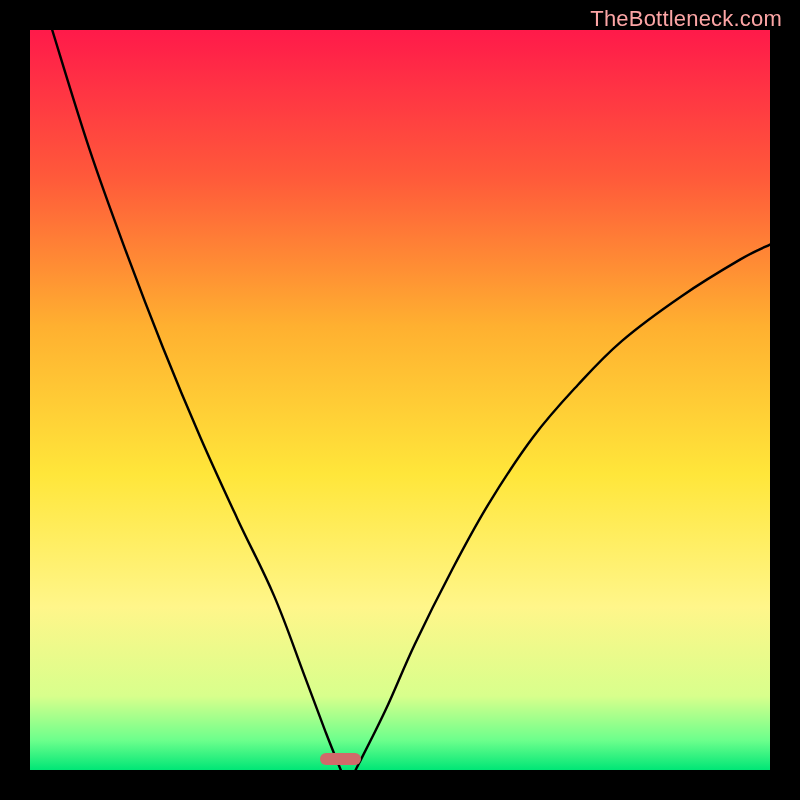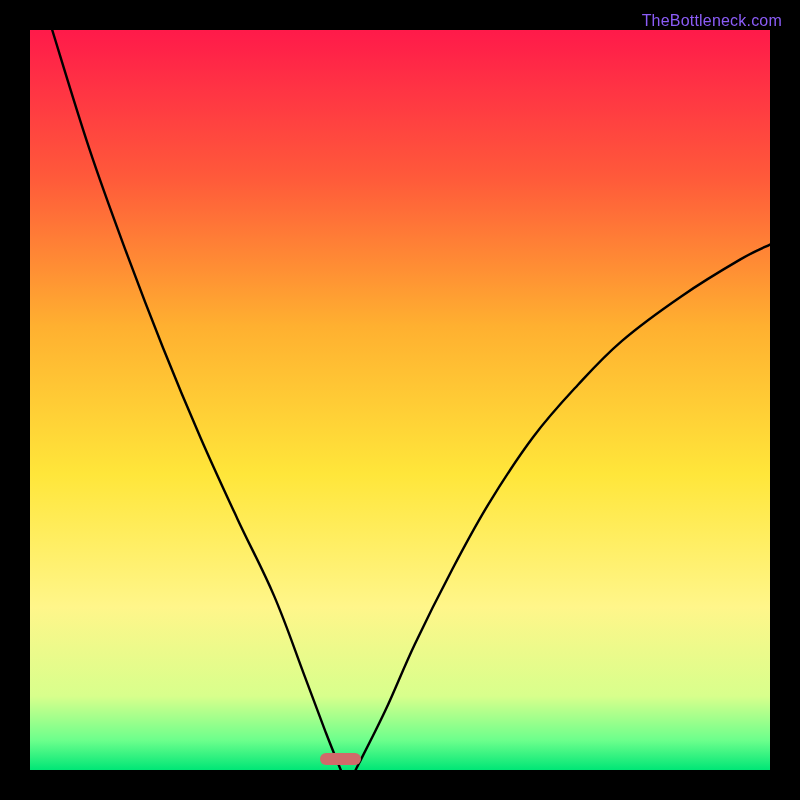--- a/index.html
+++ b/index.html
@@ -30,24 +30,24 @@
     height: 100%;
     pointer-events: none;
   }
   .marker {
     position: absolute;
     background: #d06a6a;
     border-radius: 6px;
   }
   .watermark {
     position: absolute;
-    top: 12px;
+    top: 6px;
     right: 18px;
-    color: #8b5cf6;
-    font-size: 16px;
+    color: #fca5a5;
+    font-size: 22px;
     font-weight: 400;
     letter-spacing: 0.2px;
   }
 </style>
 </head>
 <body>
 
 <div class="chart-container">
   <div class="plot-area">
     <svg class="gradient-bg" viewBox="0 0 740 740" preserveAspectRatio="none">

